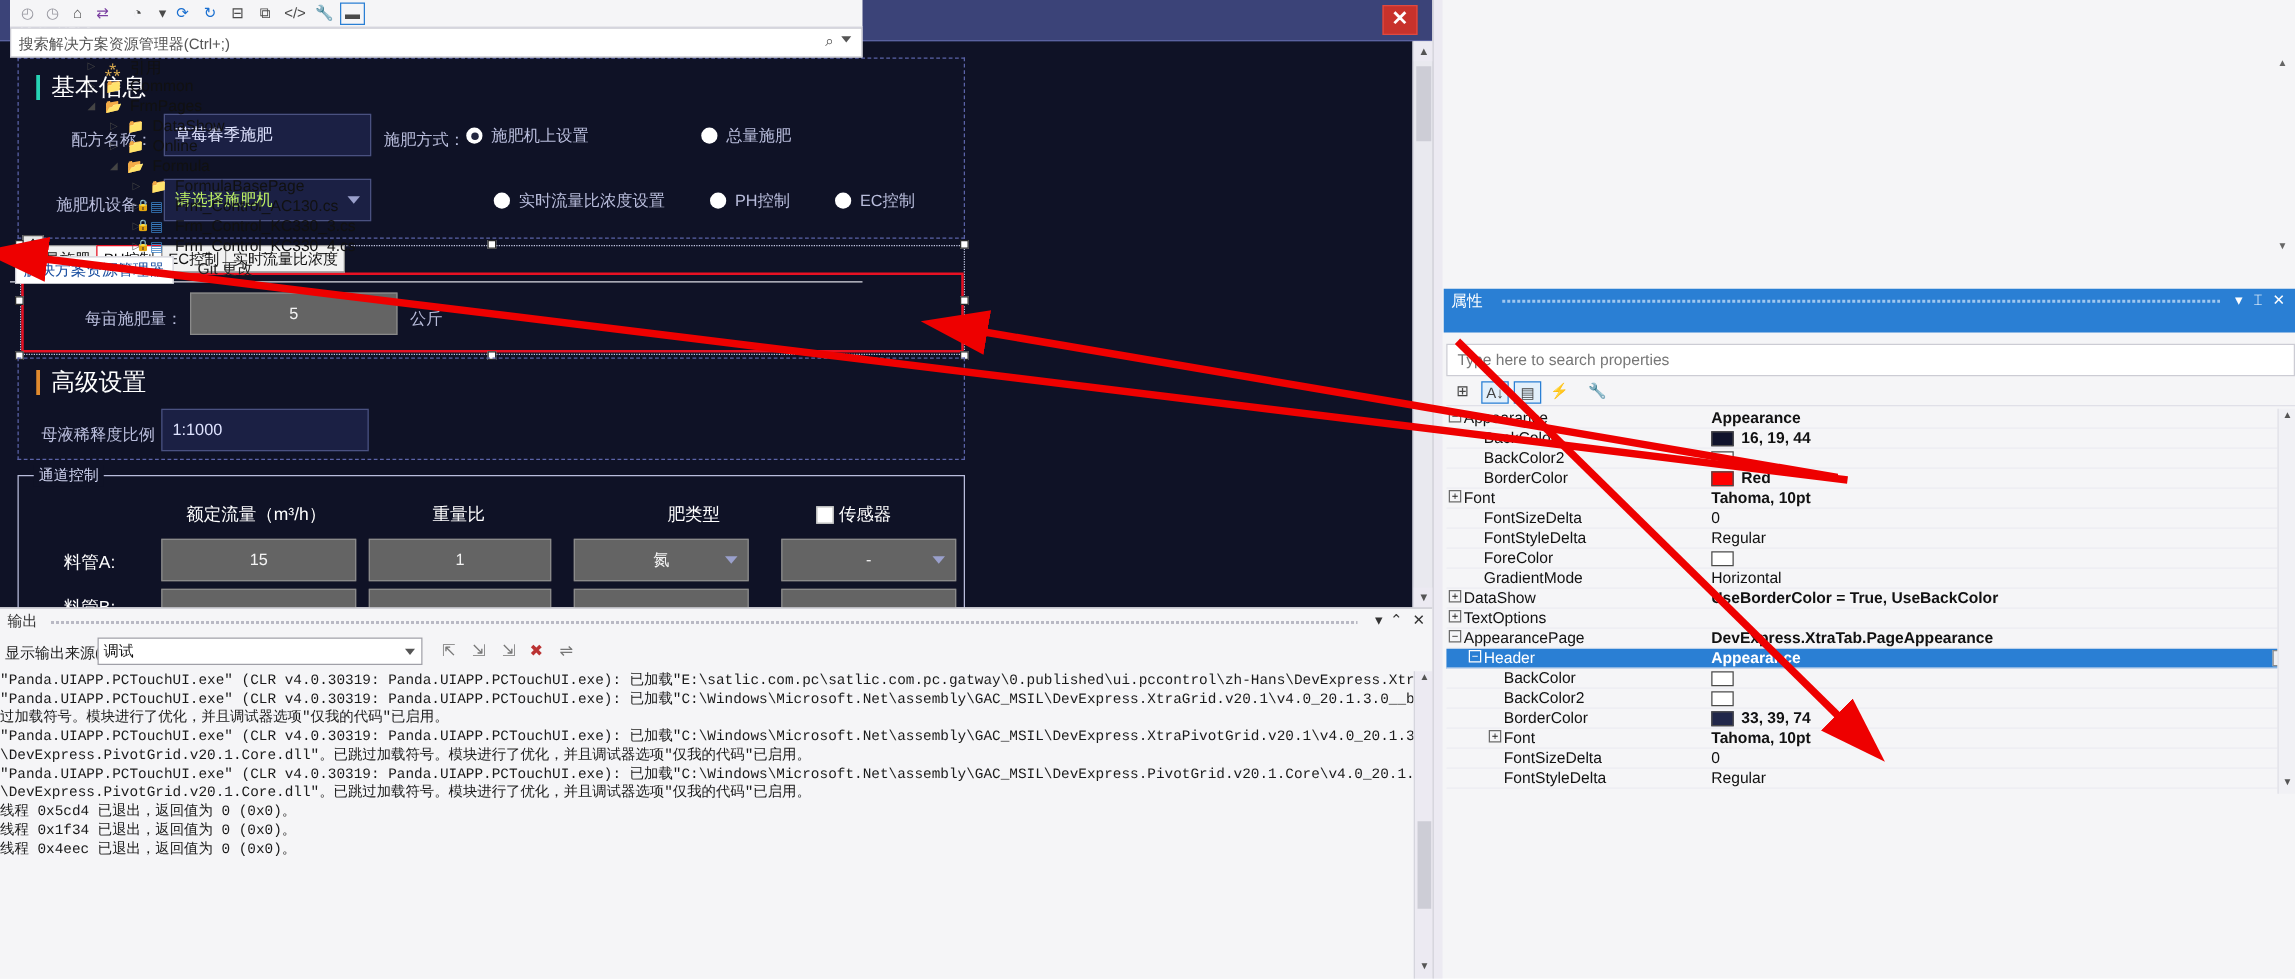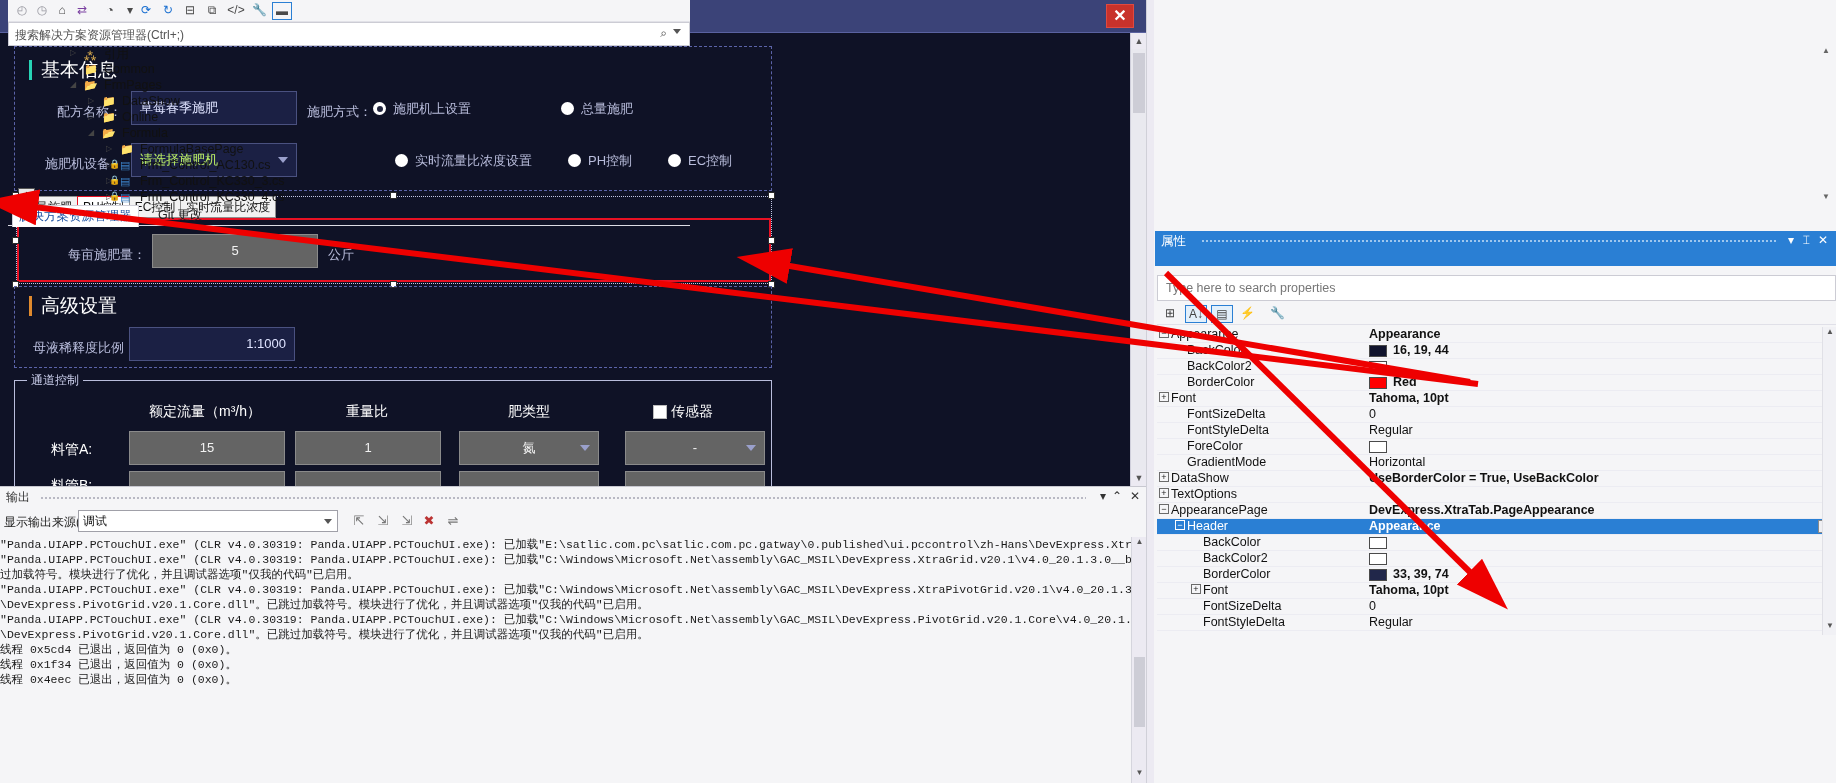--- a/index.html
+++ b/index.html
@@ -254,29 +254,29 @@
       <div class="handle" style="left:-4px;top:41px;"></div>
       <div class="handle" style="left:752px;top:41px;"></div>
       <div class="handle" style="left:-4px;top:85px;"></div>
       <div class="handle" style="left:374px;top:85px;"></div>
       <div class="handle" style="left:752px;top:85px;"></div>
     </div>
 
     <div class="panel-adv">
       <div class="sec-title orange" style="position:absolute;left:12px;top:6px;">高级设置</div>
       <div class="lbl" style="position:absolute;left:18px;top:52px;">母液稀释度比例：</div>
-      <div class="tb" style="position:absolute;left:114px;top:40px;width:166px;text-align:right;">1:1000</div>
+      <div class="tb" style="position:absolute;left:114px;top:40px;width:166px;">1:1000</div>
     </div>
 
     <div class="grp-channel">
       <div class="cap">通道控制</div>
 
       <div class="th" style="position:absolute;left:110px;top:22px;width:160px;">额定流量（m³/h）</div>
       <div class="th" style="position:absolute;left:278px;top:22px;width:148px;">重量比</div>
-      <div class="th" style="position:absolute;left:440px;top:22px;width:148px;">肥类型</div>
+      <div class="th" style="position:absolute;left:466px;top:22px;width:148px;">肥类型</div>
       <div class="chkbox" style="position:absolute;left:638px;top:22px;">
         <span>传感器</span>
       </div>
 
       <div class="lbl" style="position:absolute;left:36px;top:60px;font-size:14px;color:#fff;">料管A:</div>
       <div class="tb gray" style="position:absolute;left:114px;top:50px;width:156px;">15</div>
       <div class="tb gray" style="position:absolute;left:280px;top:50px;width:146px;">1</div>
       <div class="combo" style="position:absolute;left:444px;top:50px;width:140px;background:#646464;border-color:#8a8a8a;color:#f2f2f2;text-align:center;">
         <span>氮</span>
         <i class="caret"></i>

